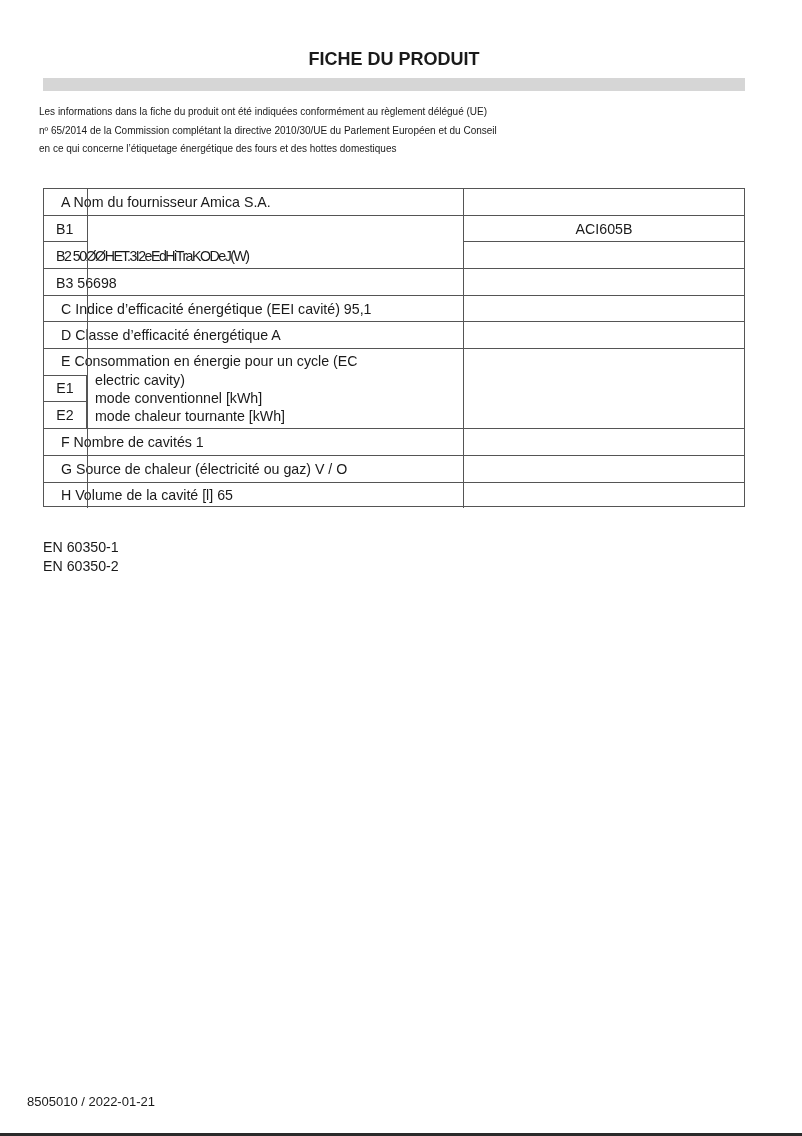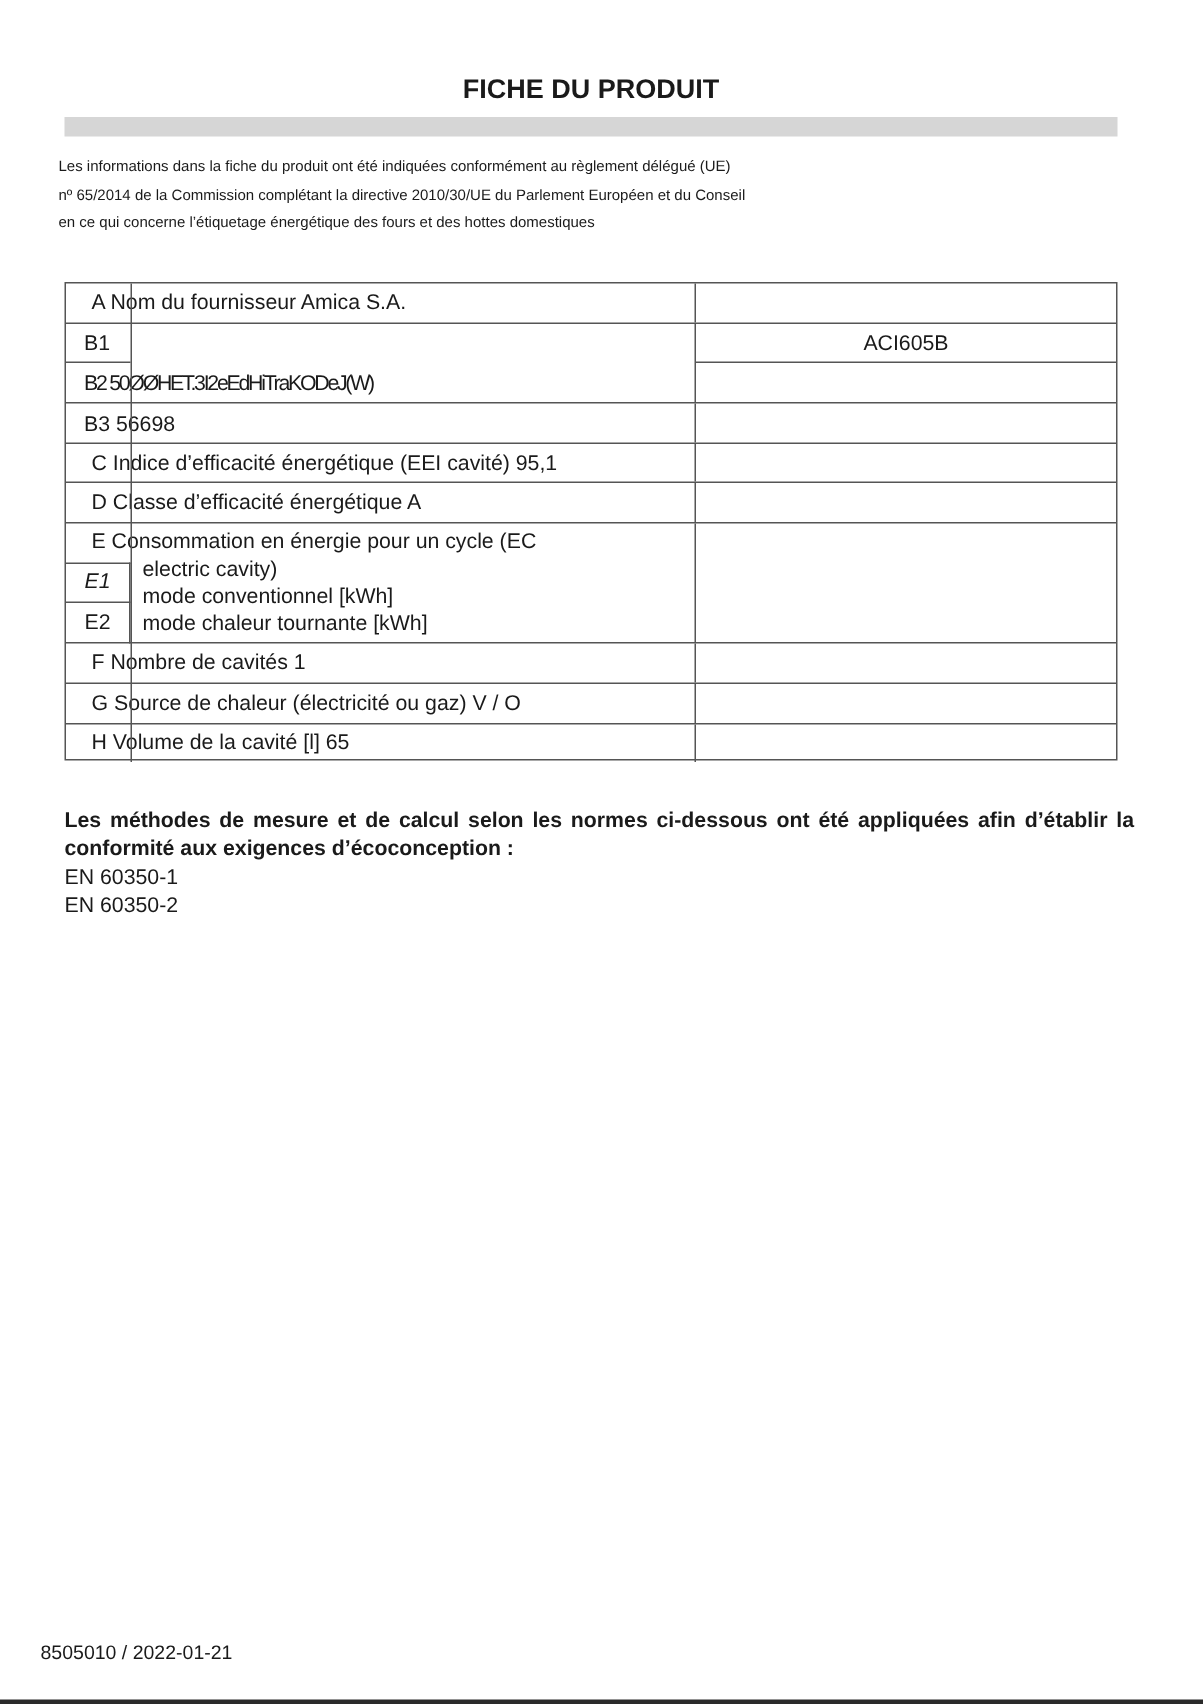--- a/index.html
+++ b/index.html
@@ -79,21 +79,21 @@
     <div class="lcol">
       <span class="cell-text" style="top:5px;">D Classe d’efficacité énergétique A</span>
     </div>
     <div class="rcol"></div>
   </div>
 
   <div class="row" style="top:160px;height:80px;">
     <div class="lcol">
       <span class="cell-text" style="top:4px;">E Consommation en énergie pour un cycle (EC</span>
       <div style="position:absolute;left:0;top:26px;width:43px;height:1px;background:#555;"></div>
-      <div class="sub-label" style="top:26px;height:27px;line-height:27px;border-bottom:1px solid #555;font-style:italic;">E1</div>
+      <div class="sub-label" style="top:26px;height:27px;line-height:27px;border-bottom:1px solid #555;">E1</div>
       <div class="sub-label" style="top:53px;height:27px;line-height:27px;">E2</div>
       <span class="cell-text" style="left:51px;top:23px;">electric cavity)</span>
       <span class="cell-text" style="left:51px;top:41px;">mode conventionnel [kWh]</span>
       <span class="cell-text" style="left:51px;top:59px;">mode chaleur tournante [kWh]</span>
     </div>
     <div class="rcol">
     </div>
   </div>
 
   <div class="row" style="top:240px;height:27px;">
@@ -113,19 +113,18 @@
   <div class="row last" style="top:294px;height:25px;">
     <div class="lcol">
       <span class="cell-text" style="top:4px;">H Volume de la cavité [l] 65</span>
     </div>
     <div class="rcol"></div>
   </div>
   <div class="vline"></div>
 </div>
 
 <div class="methods">
-  <div class="bold">Les méthodes de mesure et de calcul selon les normes ci-dessous ont été appliquées afin d’établir la conformité aux exigences d’écoconception :</div>
   <div>EN 60350-1</div>
   <div>EN 60350-2</div>
 </div>
 
 <div class="footer">8505010 / 2022-01-21</div>
 <div class="bottom-line"></div>
 
 </body></html>

